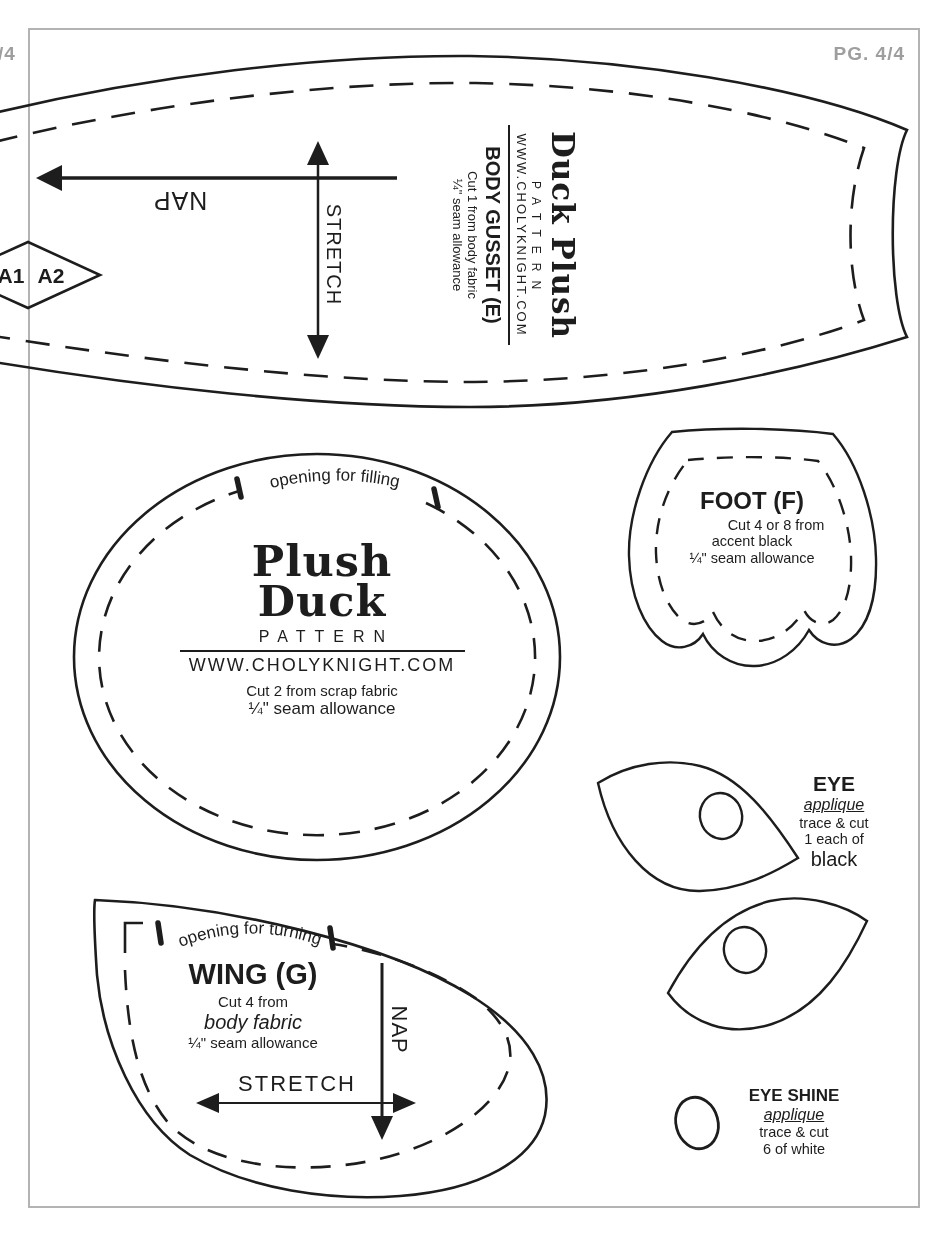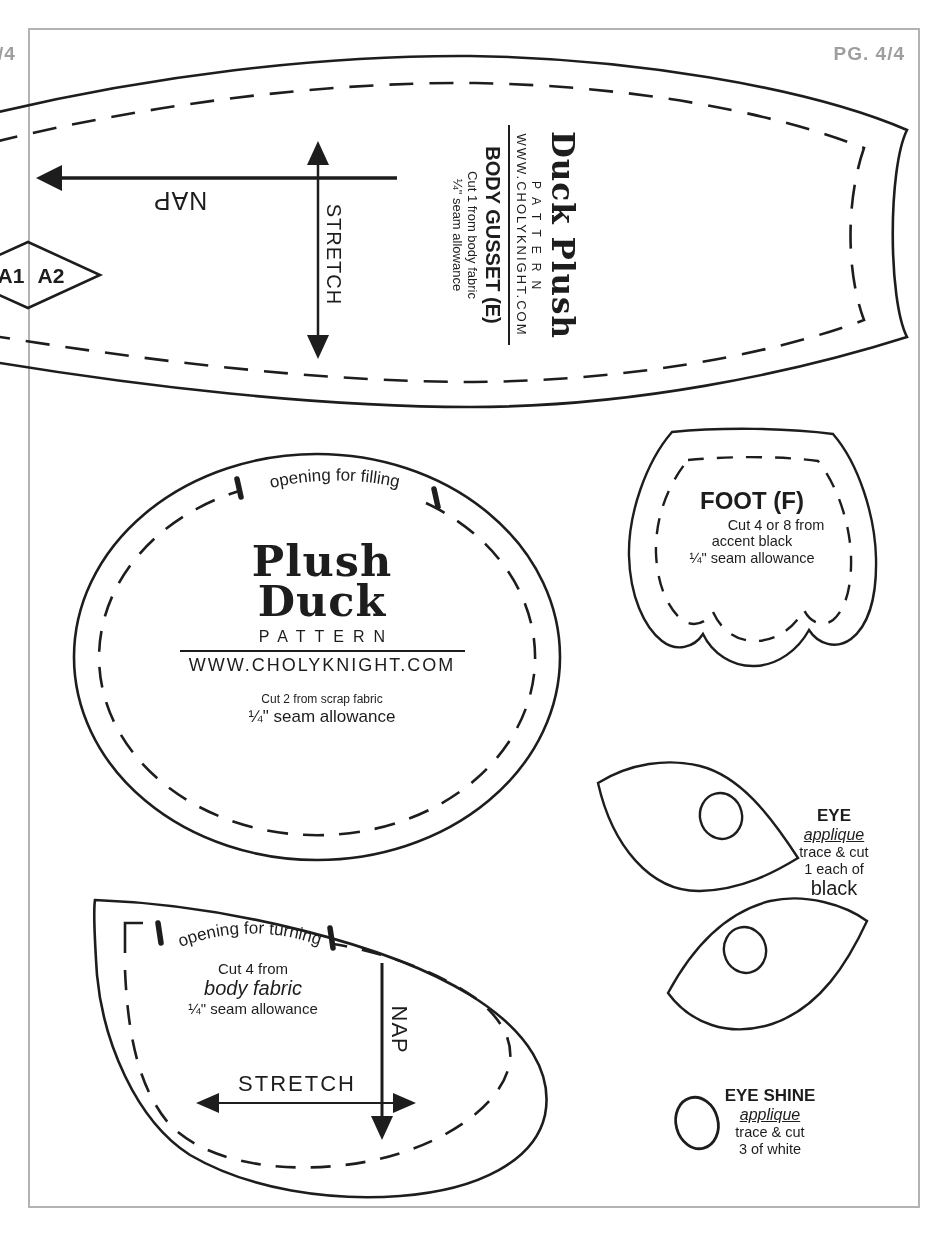--- a/index.html
+++ b/index.html
@@ -126,46 +126,47 @@
 </div>
 
 <div class="lbl" style="left:162px;top:542px;width:320px;">
   <div class="title" style="font-size:43px;line-height:0.92;">
     <div>Plush</div>
     <div>Duck</div>
   </div>
   <div class="subtitle" style="font-size:16px;margin-top:7px;">PATTERN</div>
   <div class="rule" style="width:285px;margin:4px auto 0;"></div>
   <div class="website" style="font-size:18px;margin-top:3px;">WWW.CHOLYKNIGHT.COM</div>
-  <div style="font-size:12px;margin-top:17px;">Cut 2 from scrap fabric</div>
+  <div style="font-size:15px;margin-top:6px;">Cut 2 from scrap fabric</div>
   <div style="font-size:17px;">¼" seam allowance</div>
 </div>
 
 <div class="lbl" style="left:632px;top:487px;width:240px;">
   <div class="pname" style="font-size:24px;">FOOT (F)</div>
   <div style="font-size:14.5px;margin-top:2px;padding-left:48px;">Cut 4 or 8 from</div>
   <div style="font-size:14.5px;">accent black</div>
   <div style="font-size:14.5px;">¼" seam allowance</div>
 </div>
 
 <div class="lbl" style="left:764px;top:772px;width:140px;">
-  <div class="pname" style="font-size:17px;margin-top:34px;">EYE</div>
+  <div class="pname" style="font-size:21px;">EYE</div>
   <div class="ital" style="font-size:16px;">applique</div>
   <div style="font-size:14.5px;">trace &amp; cut</div>
   <div style="font-size:14.5px;">1 each of</div>
   <div style="font-size:20px;">black</div>
 </div>
 
 <div class="lbl" style="left:123px;top:958px;width:260px;">
+  <div class="pname" style="font-size:29px;">WING (G)</div>
   <div style="font-size:15px;margin-top:2px;">Cut 4 from</div>
   <div style="font-size:20px;font-style:italic;">body fabric</div>
   <div style="font-size:15px;">¼" seam allowance</div>
 </div>
 
 <div class="lbl rot90" style="left:339px;top:1017px;width:120px;font-size:22px;letter-spacing:1px;">NAP</div>
 <div class="lbl" style="left:197px;top:1071px;width:200px;font-size:22px;letter-spacing:2px;">STRETCH</div>
 
-<div class="lbl" style="left:700px;top:1086px;width:140px;">
+<div class="lbl" style="left:724px;top:1086px;width:140px;">
   <div class="pname" style="font-size:17px;">EYE SHINE</div>
   <div class="ital" style="font-size:16px;">applique</div>
   <div style="font-size:14.5px;">trace &amp; cut</div>
-  <div style="font-size:14.5px;">3 of white</div>
+  <div style="font-size:14.5px;">6 of white</div>
 </div>
 
 </body></html>

